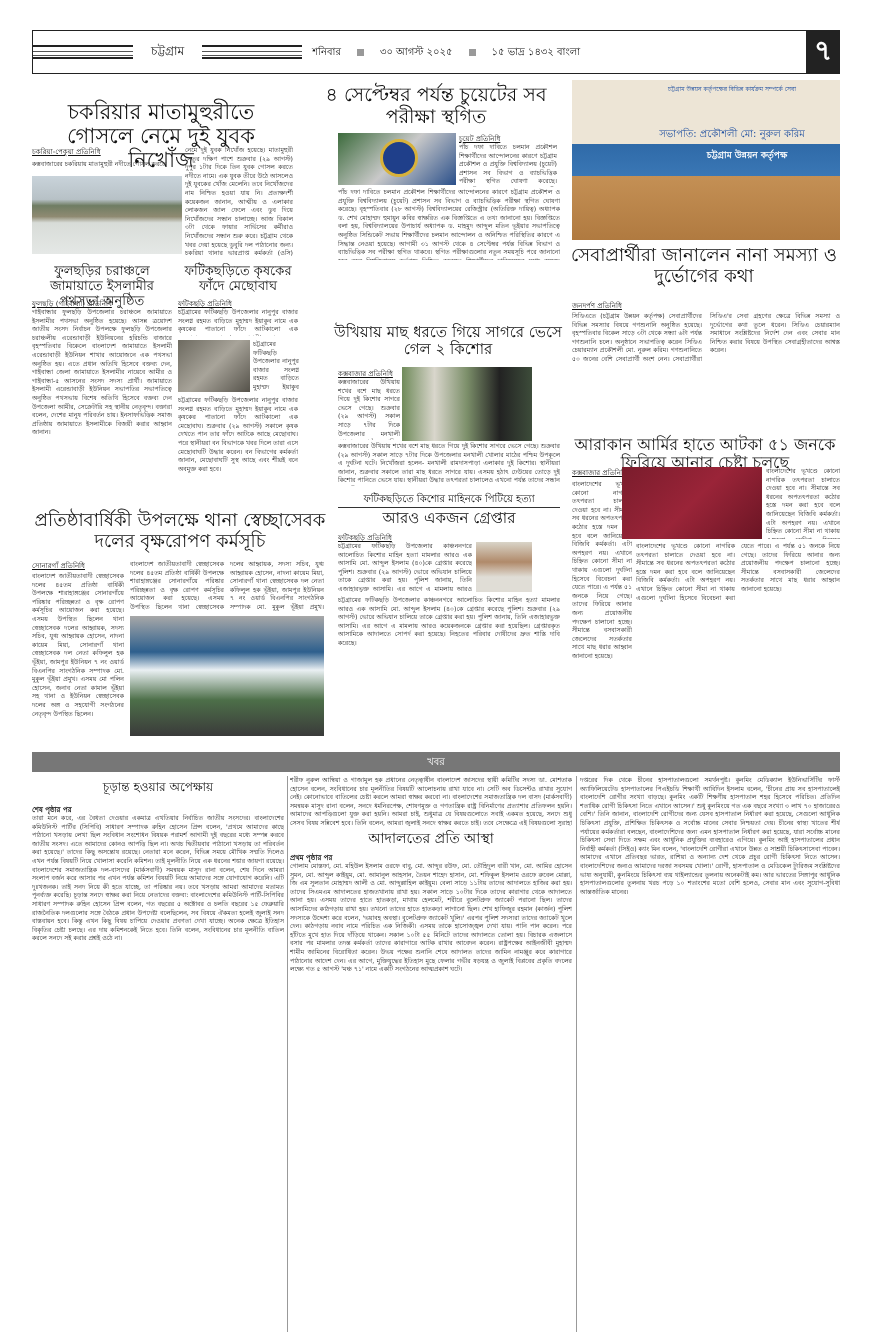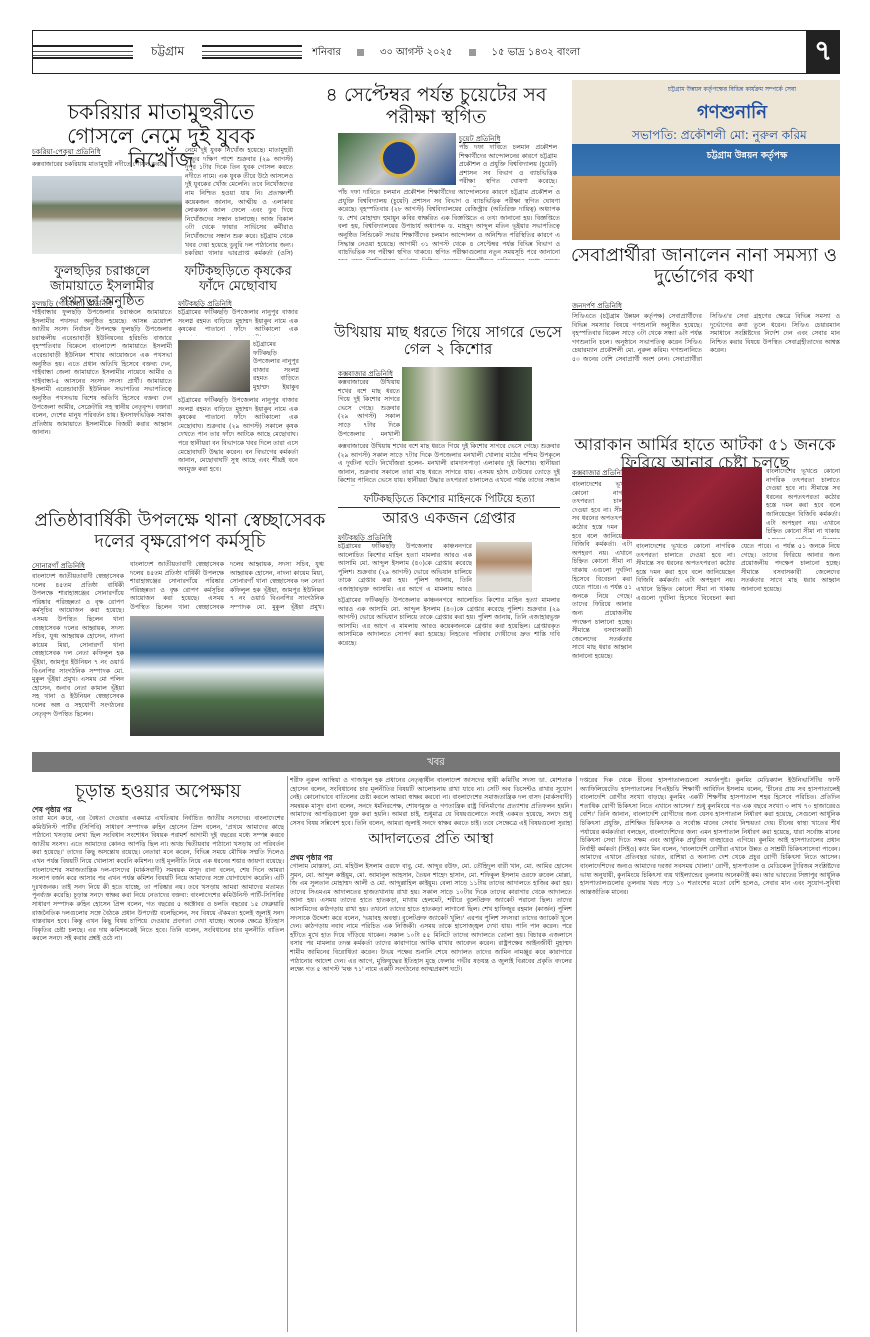--- a/index.html
+++ b/index.html
@@ -55,22 +55,21 @@
 </div>
 <div class="abs photo" style="left:338px;top:133px;width:118px;height:52px;background:linear-gradient(135deg,#3c6b3c,#c9c9c9 50%,#2a4f8a)">
   <div style="position:absolute;left:42px;top:6px;width:38px;height:38px;border-radius:50%;background:#1f3f8a;border:3px solid #d8b23a"></div>
 </div>
 <div class="abs by" style="left:459px;top:133px">চুয়েট প্রতিনিধি</div>
 <div class="abs txt" style="left:459px;top:143px;width:98px;height:44px">পাঁচ দফা দাবিতে চলমান প্রকৌশল শিক্ষার্থীদের আন্দোলনের কারণে চট্টগ্রাম প্রকৌশল ও প্রযুক্তি বিশ্ববিদ্যালয় (চুয়েট) প্রশাসন সব বিভাগ ও ব্যাচভিত্তিক পরীক্ষা স্থগিত ঘোষণা করেছে। বৃহস্পতিবার (২৮ আগস্ট) বিশ্ববিদ্যালয়ের রেজিস্ট্রার (অতিরিক্ত দায়িত্ব) অধ্যাপক ড. শেখ মোহাম্মদ হুমায়ুন কবির স্বাক্ষরিত এক বিজ্ঞপ্তিতে এ তথ্য জানানো হয়। বিজ্ঞপ্তিতে বলা হয়, বিশ্ববিদ্যালয়ের উপাচার্য অধ্যাপক ড. মাহমুদ আব্দুল মতিন ভূইয়ার সভাপতিত্বে অনুষ্ঠিত সিন্ডিকেট সভায় শিক্ষার্থীদের চলমান আন্দোলন ও অনিশ্চিত পরিস্থিতির কারণে এ সিদ্ধান্ত নেওয়া হয়েছে। আগামী ৩১ আগস্ট থেকে ৪ সেপ্টেম্বর পর্যন্ত বিভিন্ন বিভাগ ও ব্যাচভিত্তিক সব পরীক্ষা স্থগিত থাকবে। স্থগিত পরীক্ষাগুলোর নতুন সময়সূচি পরে জানানো হবে বলে বিশ্ববিদ্যালয় কর্তৃপক্ষ নিশ্চিত করেছে। শিক্ষার্থীদের দাবিসমূহের মধ্যে রয়েছে প্রকৌশলীদের পেশাগত মর্যাদা রক্ষা, নিয়োগে কোটা বৈষম্য দূরীকরণ এবং অন্যান্য সংশ্লিষ্ট দাবি বাস্তবায়ন করা।</div>
 <div class="abs txt" style="left:338px;top:188px;width:222px;height:72px">পাঁচ দফা দাবিতে চলমান প্রকৌশল শিক্ষার্থীদের আন্দোলনের কারণে চট্টগ্রাম প্রকৌশল ও প্রযুক্তি বিশ্ববিদ্যালয় (চুয়েট) প্রশাসন সব বিভাগ ও ব্যাচভিত্তিক পরীক্ষা স্থগিত ঘোষণা করেছে। বৃহস্পতিবার (২৮ আগস্ট) বিশ্ববিদ্যালয়ের রেজিস্ট্রার (অতিরিক্ত দায়িত্ব) অধ্যাপক ড. শেখ মোহাম্মদ হুমায়ুন কবির স্বাক্ষরিত এক বিজ্ঞপ্তিতে এ তথ্য জানানো হয়। বিজ্ঞপ্তিতে বলা হয়, বিশ্ববিদ্যালয়ের উপাচার্য অধ্যাপক ড. মাহমুদ আব্দুল মতিন ভূইয়ার সভাপতিত্বে অনুষ্ঠিত সিন্ডিকেট সভায় শিক্ষার্থীদের চলমান আন্দোলন ও অনিশ্চিত পরিস্থিতির কারণে এ সিদ্ধান্ত নেওয়া হয়েছে। আগামী ৩১ আগস্ট থেকে ৪ সেপ্টেম্বর পর্যন্ত বিভিন্ন বিভাগ ও ব্যাচভিত্তিক সব পরীক্ষা স্থগিত থাকবে। স্থগিত পরীক্ষাগুলোর নতুন সময়সূচি পরে জানানো হবে বলে বিশ্ববিদ্যালয় কর্তৃপক্ষ নিশ্চিত করেছে। শিক্ষার্থীদের দাবিসমূহের মধ্যে রয়েছে প্রকৌশলীদের পেশাগত মর্যাদা রক্ষা, নিয়োগে কোটা বৈষম্য দূরীকরণ এবং অন্যান্য সংশ্লিষ্ট দাবি বাস্তবায়ন করা।</div>
 
 <div class="abs photo" style="left:572px;top:80px;width:268px;height:160px;background:linear-gradient(180deg,#ede5d6 0%,#ede5d6 40%,#2f6aa8 40%,#3a77b5 60%,#c49055 60%,#b07a40 100%)">
   <div style="position:absolute;left:60px;top:4px;width:200px;font-size:6px;color:#1e4fa0;text-align:center">চট্টগ্রাম উন্নয়ন কর্তৃপক্ষের বিভিন্ন কার্যক্রম সম্পর্কে সেবা</div>
-  <div style="position:absolute;left:60px;top:18px;width:200px;font-size:18px;font-weight:bold;color:#1e4fa0;text-align:center;font-family:'DejaVu Serif',serif">গণশুনানি</div>
-  <div style="position:absolute;left:60px;top:46px;width:200px;font-size:12px;color:#1e4fa0;text-align:left">সভাপতি: প্রকৌশলী মো: নুরুল করিম</div>
+  <div style="position:absolute;left:60px;top:46px;width:200px;font-size:10px;color:#1e4fa0;text-align:center">সভাপতি: প্রকৌশলী মো: নুরুল করিম</div>
   <div style="position:absolute;left:90px;top:68px;width:170px;font-size:9px;color:#fff;text-align:center;font-weight:bold">চট্টগ্রাম উন্নয়ন কর্তৃপক্ষ</div>
 </div>
 <div class="abs" style="left:568px;top:245px;width:272px">
   <div class="hl" style="font-size:18px">সেবাপ্রার্থীরা জানালেন নানা সমস্যা ও দুর্ভোগের কথা</div>
 </div>
 <div class="abs by" style="left:572px;top:300px">জনদর্পণ প্রতিনিধি</div>
 <div class="abs txt" style="left:572px;top:312px;width:268px;height:52px;column-count:2;column-gap:8px">সিডিএতে (চট্টগ্রাম উন্নয়ন কর্তৃপক্ষ) সেবাপ্রার্থীদের বিভিন্ন সমস্যার বিষয়ে গণশুনানি অনুষ্ঠিত হয়েছে। বৃহস্পতিবার বিকেল সাড়ে ৩টা থেকে সন্ধ্যা ৬টা পর্যন্ত গণশুনানি চলে। অনুষ্ঠানে সভাপতিত্ব করেন সিডিএ চেয়ারম্যান প্রকৌশলী মো. নুরুল করিম। গণশুনানিতে ৫০ জনের বেশি সেবাপ্রার্থী অংশ নেন। সেবাপ্রার্থীরা সিডিএ'র সেবা গ্রহণের ক্ষেত্রে বিভিন্ন সমস্যা ও দুর্ভোগের কথা তুলে ধরেন। সিডিএ চেয়ারম্যান সমাধানে সংশ্লিষ্টদের নির্দেশ দেন এবং সেবার মান নিশ্চিত করার বিষয়ে উপস্থিত সেবাগ্রহীতাদের আশ্বস্ত করেন।</div>
 
 <div class="abs" style="left:32px;top:264px;width:140px">
   <div class="hl" style="font-size:13px">ফুলছড়ির চরাঞ্চলে জামায়াতে ইসলামীর পথসভা অনুষ্ঠিত</div>
@@ -119,21 +118,21 @@
   <div class="hl" style="font-size:18px">প্রতিষ্ঠাবার্ষিকী উপলক্ষে থানা স্বেচ্ছাসেবক দলের বৃক্ষরোপণ কর্মসূচি</div>
 </div>
 <div class="abs by" style="left:32px;top:560px">সোনারগাঁ প্রতিনিধি</div>
 <div class="abs txt" style="left:32px;top:572px;width:92px;height:164px">বাংলাদেশ জাতীয়তাবাদী স্বেচ্ছাসেবক দলের ৪৫তম প্রতিষ্ঠা বার্ষিকী উপলক্ষে শারাহাঙ্গঞ্জের সোনারগাঁয়ে পরিষ্কার পরিচ্ছন্নতা ও বৃক্ষ রোপণ কর্মসূচির আয়োজন করা হয়েছে। এসময় উপস্থিত ছিলেন থানা স্বেচ্ছাসেবক দলের আহ্বায়ক, সদস্য সচিব, যুগ্ম আহ্বায়ক হোসেন, নাদনা কায়েম মিয়া, সোনারগাঁ থানা স্বেচ্ছাসেবক দল নেতা কফিলুল হক ভূঁইয়া, জামপুর ইউনিয়ন ৭ নং ওয়ার্ড বিএনপির সাংগঠনিক সম্পাদক মো. মুকুল ভূঁইয়া প্রমুখ। এসময় মো পলিন হোসেন, জনাব নেতা কামাল ভূঁইয়া সহ থানা ও ইউনিয়ন স্বেচ্ছাসেবক দলের অঙ্গ ও সহযোগী সংগঠনের নেতৃবৃন্দ উপস্থিত ছিলেন।</div>
 <div class="abs txt" style="left:130px;top:560px;width:194px;height:52px;column-count:2;column-gap:6px">বাংলাদেশ জাতীয়তাবাদী স্বেচ্ছাসেবক দলের ৪৫তম প্রতিষ্ঠা বার্ষিকী উপলক্ষে শারাহাঙ্গঞ্জের সোনারগাঁয়ে পরিষ্কার পরিচ্ছন্নতা ও বৃক্ষ রোপণ কর্মসূচির আয়োজন করা হয়েছে। এসময় উপস্থিত ছিলেন থানা স্বেচ্ছাসেবক দলের আহ্বায়ক, সদস্য সচিব, যুগ্ম আহ্বায়ক হোসেন, নাদনা কায়েম মিয়া, সোনারগাঁ থানা স্বেচ্ছাসেবক দল নেতা কফিলুল হক ভূঁইয়া, জামপুর ইউনিয়ন ৭ নং ওয়ার্ড বিএনপির সাংগঠনিক সম্পাদক মো. মুকুল ভূঁইয়া প্রমুখ। এসময় মো পলিন হোসেন, জনাব নেতা কামাল ভূঁইয়া সহ থানা ও ইউনিয়ন স্বেচ্ছাসেবক দলের অঙ্গ ও সহযোগী সংগঠনের নেতৃবৃন্দ উপস্থিত ছিলেন।</div>
 <div class="abs photo" style="left:130px;top:616px;width:194px;height:120px;background:linear-gradient(180deg,#a8a8a8 0%,#2d5f8d 30%,#eaf0f3 45%,#4d6f49 70%,#3a3a3a 100%)"></div>
 
 <div class="abs sechead">খবর</div>
 
 <div class="abs" style="left:32px;top:781px;width:252px">
-  <div class="hl" style="font-size:18px">চূড়ান্ত হওয়ার অপেক্ষায়</div>
+  <div class="hl" style="font-size:12px">চূড়ান্ত হওয়ার অপেক্ষায়</div>
 </div>
 <div class="abs sub" style="left:32px;top:804px">শেষ পৃষ্ঠার পর</div>
 <div class="abs txt" style="left:32px;top:814px;width:252px;height:518px">তারা মনে করে, এর বৈধতা দেওয়ার একমাত্র এখতিয়ার নির্বাচিত জাতীয় সংসদের। বাংলাদেশের কমিউনিস্ট পার্টির (সিপিবি) সাধারণ সম্পাদক রুহিন হোসেন প্রিন্স বলেন, 'প্রথমে আমাদের কাছে পাঠানো খসড়ায় লেখা ছিল সংবিধান সংশোধন বিষয়ক পরামর্শ আগামী দুই বছরের মধ্যে সম্পন্ন করবে জাতীয় সংসদ। এতে আমাদের কোনও আপত্তি ছিল না। অথচ দ্বিতীয়বার পাঠানো খসড়ায় তা পরিবর্তন করা হয়েছে।' তাদের কিছু অসন্তোষ রয়েছে। নেতারা মনে করেন, বিভিন্ন সময়ে মৌখিক সম্মতি দিলেও এখন পর্যন্ত বিষয়টি নিয়ে খোলাসা করেনি কমিশন। তাই মূলনীতি নিয়ে এক ধরনের শঙ্কার জায়গা রয়েছে। বাংলাদেশের সমাজতান্ত্রিক দল-বাসদের (মার্কসবাদী) সমন্বয়ক মাসুদ রানা বলেন, শেষ দিনে আমরা সংলাপ বর্জন করে আসার পর এখন পর্যন্ত কমিশন বিষয়টি নিয়ে আমাদের সঙ্গে যোগাযোগ করেনি। এটি দুঃখজনক। তাই সনদ নিয়ে কী হতে যাচ্ছে, তা পরিষ্কার নয়। তবে খসড়ায় আমরা আমাদের মতামত পুনর্ব্যক্ত করেছি। চূড়ান্ত সনদে স্বাক্ষর করা নিয়ে নেতাদের বক্তব্য: বাংলাদেশের কমিউনিস্ট পার্টি-সিপিবির সাধারণ সম্পাদক রুহিন হোসেন প্রিন্স বলেন, গত বছরের ৫ অক্টোবর ও চলতি বছরের ১৫ ফেব্রুয়ারি রাজনৈতিক দলগুলোর সঙ্গে বৈঠকে প্রধান উপদেষ্টা বলেছিলেন, সব বিষয়ে ঐকমত্য হলেই জুলাই সনদ বাস্তবায়ন হবে। কিন্তু এখন কিছু বিষয় চাপিয়ে দেওয়ার প্রবণতা দেখা যাচ্ছে। অনেক ক্ষেত্রে ইতিহাস বিকৃতির চেষ্টা চলছে। এর দায় কমিশনকেই নিতে হবে। তিনি বলেন, সংবিধানের চার মূলনীতি বাতিল করলে সনদে সই করার প্রশ্নই ওঠে না।</div>
 
 <div class="abs txt" style="left:290px;top:776px;width:282px;height:50px">শরীফ নুরুল আম্বিয়া ও গাজামুল হক প্রধানের নেতৃত্বাধীন বাংলাদেশ জাসদের স্থায়ী কমিটির সদস্য ডা. মোশতাক হোসেন বলেন, সংবিধানের চার মূলনীতির বিষয়টি আলোচনায় রাখা যাবে না। সেটি অব ডিসেন্টও রাখার সুযোগ নেই। কোনোভাবে বাতিলের চেষ্টা করলে আমরা স্বাক্ষর করবো না। বাংলাদেশের সমাজতান্ত্রিক দল বাসদ (মার্কসবাদী) সমন্বয়ক মাসুদ রানা বলেন, সনদে ধর্মনিরপেক্ষ, শোষণমুক্ত ও গণতান্ত্রিক রাষ্ট্র বিনির্মাণের প্রত্যাশার প্রতিফলন হয়নি। আমাদের আপত্তিগুলো যুক্ত করা হয়নি। আমরা চাই, শুধুমাত্র যে বিষয়গুলোতে সবাই একমত হয়েছে, সনদে শুধু সেসব বিষয় সন্নিবেশ হবে। তিনি বলেন, আমরা জুলাই সনদে স্বাক্ষর করতে চাই। তবে সেক্ষেত্রে এই বিষয়গুলো সুরাহা করতে হবে কমিশনকে।</div>
 <div class="abs" style="left:290px;top:830px;width:282px">
   <div class="hl" style="font-size:14px">আদালতের প্রতি আস্থা</div>
 </div>
 <div class="abs sub" style="left:290px;top:852px">প্রথম পৃষ্ঠার পর</div>
 <div class="abs txt" style="left:290px;top:862px;width:282px;height:470px">গোলাম মোস্তফা, মো. মহিউল ইসলাম ওরফে বাবু, মো. আব্দুর রউফ, মো. তৌহিদুল বারী খান, মো. আমির হোসেন সুমন, মো. আব্দুল কাইয়ুম, মো. আমানুল আহসান, তৈয়ন শাহেদ হাসান, মো. শফিকুল ইসলাম ওরফে রুবেল মোল্লা, জি এম সুলতান মোহাম্মদ আলী ও মো. আব্দুল্লাহিল কাইয়ুম। বেলা সাড়ে ১১টায় তাদের আদালতে হাজির করা হয়। তাদের সিএমএম আদালতের হাজতখানায় রাখা হয়। সকাল সাড়ে ১০টার দিকে তাদের কারাগার থেকে আদালতে আনা হয়। এসময় তাদের হাতে হাতকড়া, মাথায় হেলমেট, শরীরে বুলেটপ্রুফ জ্যাকেট পরানো ছিল। তাদের আসামিদের কাঠগড়ায় রাখা হয়। তখনো তাদের হাতে হাতকড়া লাগানো ছিল। শেখ হাফিজুর রহমান (কার্জন) পুলিশ সদস্যকে উদ্দেশ্য করে বলেন, 'ভয়াবহ অবস্থা। বুলেটপ্রুফ জ্যাকেট খুলি।' এরপর পুলিশ সদস্যরা তাদের জ্যাকেট খুলে দেন। কাঠগড়ায় নবাব নামে পরিচিত এক নিজিকী। এসময় তাকে হাসোজ্জ্বল দেখা যায়। পানি পান করেন। পরে হাঁটতে মুখে হাত দিয়ে দাঁড়িয়ে থাকেন। সকাল ১০টা ৫৫ মিনিটে তাদের আদালতে তোলা হয়। বিচারক এজলাসে বসার পর মামলার তদন্ত কর্মকর্তা তাদের কারাগারে আটক রাখার আবেদন করেন। রাষ্ট্রপক্ষের আইনজীবী মুহাম্মদ শামীম জামিনের বিরোধিতা করেন। উভয় পক্ষের শুনানি শেষে আদালত তাদের জামিন নামঞ্জুর করে কারাগারে পাঠানোর আদেশ দেন। এর আগে, মুক্তিযুদ্ধের ইতিহাস মুছে ফেলার গভীর ষড়যন্ত্র ও জুলাই বিপ্লবের প্রকৃতি বদলের লক্ষ্যে গত ৫ আগস্ট 'মঞ্চ ৭১' নামে একটি সংগঠনের আত্মপ্রকাশ ঘটে।</div>

